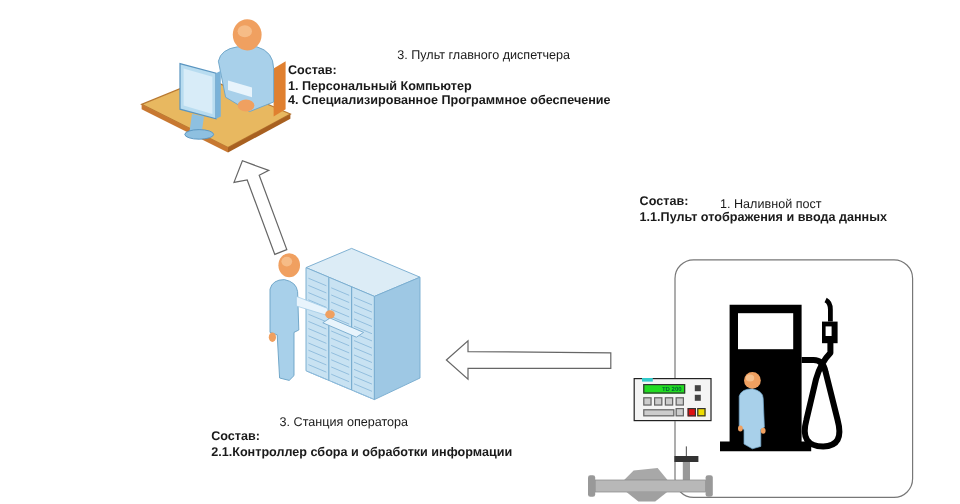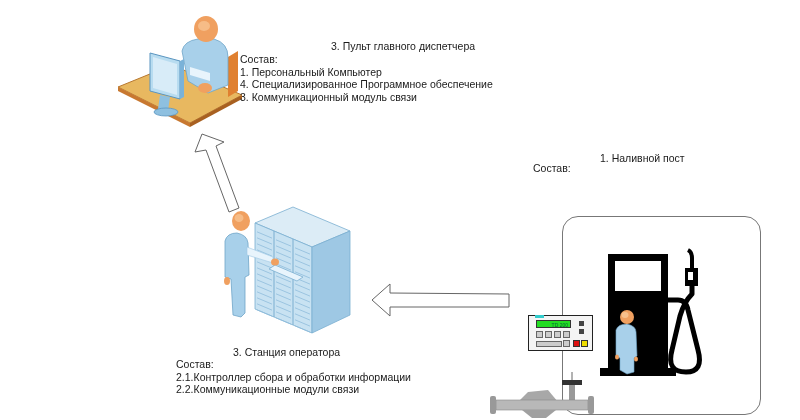--- a/index.html
+++ b/index.html
@@ -1,18 +1,18 @@
 <!DOCTYPE html>
 <html><head>
 <meta charset="utf-8">
 <style>
   html, body { margin: 0; padding: 0; background: #ffffff; }
   body { width: 800px; height: 420px; position: relative; overflow: hidden;
          font-family: "Liberation Sans", sans-serif; color: #1a1a1a; }
-  .abs { position: absolute; }
+  .abs { position: absolute; font-weight: bold; }
   .title { font-weight: normal; font-size: 10.5px; white-space: nowrap; }
   .line { font-size: 10.5px; line-height: 12.5px; white-space: nowrap; }
   svg { position: absolute; overflow: visible; }
 </style>
 </head>
 <body>
 
 <svg style="left:110px; top:15px;" width="140" height="115" viewBox="0 0 140 115">
 
   <g>
@@ -38,21 +38,20 @@
     <polygon points="50,80 60,82 58,96 48,94" fill="#8ec0e0"></polygon>
     <ellipse cx="56" cy="97" rx="12" ry="4" fill="#8ec0e0" stroke="#5a95c0" stroke-width="0.8"></ellipse>
   </g>
 </svg>
 
 <div class="abs title" style="left:331px; top:40px;">3. Пульт главного диспетчера</div>
 <div class="abs" style="left:240px; top:53px;">
   <div class="line">Состав:</div>
   <div class="line">1. Персональный Компьютер</div>
   <div class="line">4. Специализированное Программное обеспечение</div>
-  <div class="line">3. Коммуникационный модуль связи</div>
 </div>
 
 <svg style="left:190px; top:130px;" width="60" height="85" viewBox="0 0 60 85">
   <polygon points="5,22 12,4 34,12 26,16 49,78 39,82 16,20" fill="#ffffff" stroke="#666" stroke-width="1"></polygon>
 </svg>
 
 <svg style="left:215px; top:205px;" width="145" height="135" viewBox="0 0 145 135">
 
   <g>
     <polygon points="40,18 78,2 135,26 97,42" fill="#dcecf6" stroke="#7aaed0" stroke-width="0.8"></polygon>
@@ -115,30 +114,30 @@
     <ellipse cx="12" cy="76" rx="3" ry="4" fill="#f0a060"></ellipse>
     <ellipse cx="26" cy="16" rx="9" ry="10" fill="#f0a060"></ellipse>
     <ellipse cx="24" cy="13" rx="4.5" ry="4" fill="#f8c898" opacity="0.7"></ellipse>
   </g>
 </svg>
 
 <div class="abs title" style="left:233px; top:346px;">3. Станция оператора</div>
 <div class="abs" style="left:176px; top:358px;">
   <div class="line">Состав:</div>
   <div class="line">2.1.Контроллер сбора и обработки информации</div>
-  <div class="line">2.2.Коммуникационные модули связи</div>
 </div>
 
 <svg style="left:368px; top:280px;" width="150" height="40" viewBox="0 0 150 40">
   <polygon points="4,20 22,4 22,13 141,14 141,27 22,27 22,36" fill="#ffffff" stroke="#666" stroke-width="1"></polygon>
 </svg>
 
-<div class="abs title" style="left:600px; top:152px;">1. Наливной пост</div>
+<div class="abs title" style="left:600px; top:164px;">1. Наливной пост</div>
 <div class="abs" style="left:533px; top:162px;">
   <div class="line">Состав:</div>
+  <div class="line">1.1.Пульт отображения и ввода данных</div>
 </div>
 
 <div class="abs" style="left:562px; top:216px; width:197px; height:197px; border:1px solid #777; border-radius:16px; background:#fff;"></div>
 
 <svg style="left:600px; top:250px;" width="120" height="130" viewBox="0 0 120 130">
 
   <path d="M8,4 L68,4 L68,118 L76,118 L76,126 L0,126 L0,118 L8,118 Z" fill="#000"></path>
   <rect x="15" y="11" width="46" height="30" fill="#ffffff"></rect>
 
   <path d="M68,50 L78,50 Q86,50 88,60 L98,100 Q104,122 86,122 Q66,122 72,100 L80,66 Q84,52 92,44 L92,30" fill="none" stroke="#000" stroke-width="5" stroke-linejoin="round"></path>

